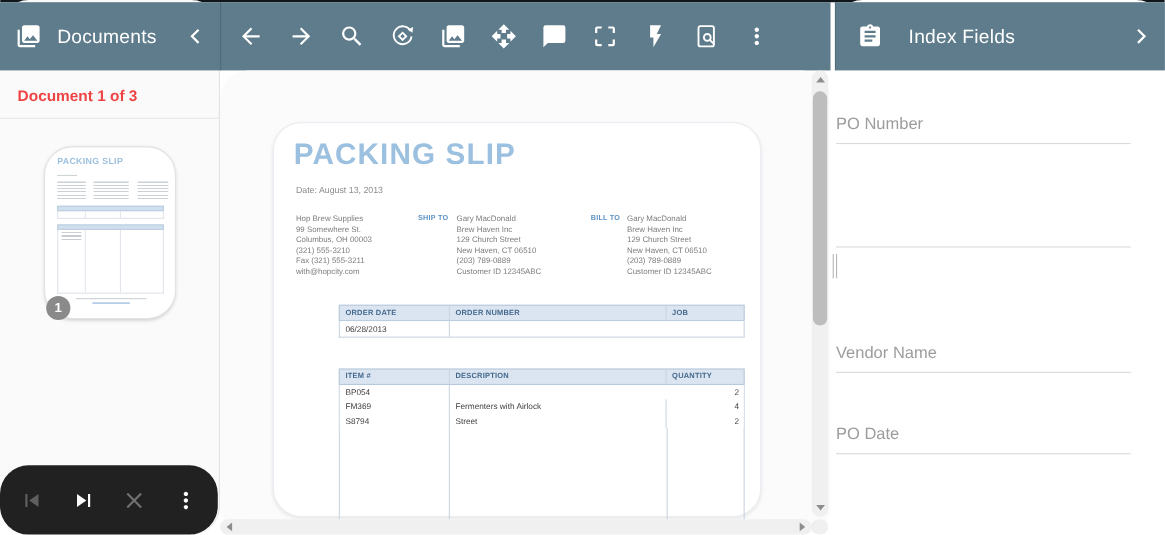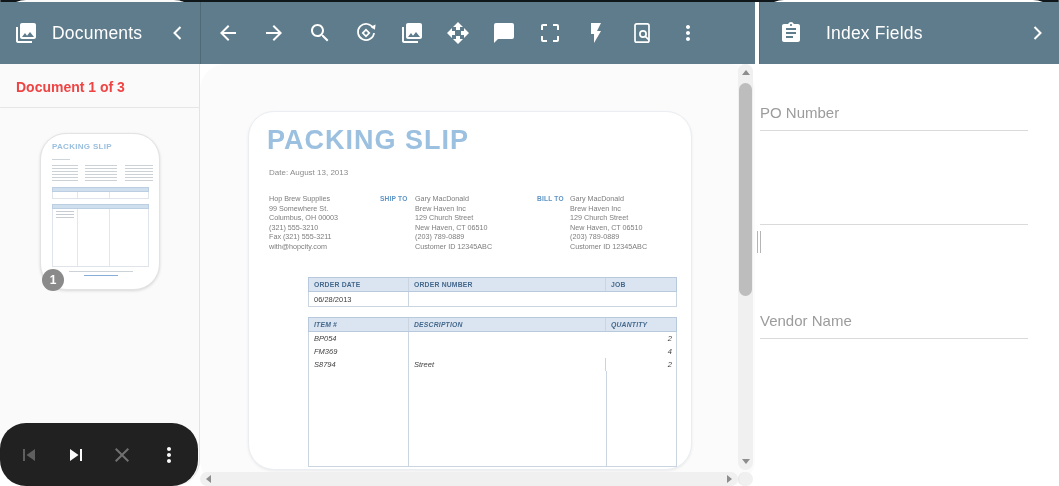--- a/index.html
+++ b/index.html
@@ -58,21 +58,21 @@
   .page { left:48px; top:47px; width:444px; height:359px; background:#fff;
           border:1px solid #eaeef2; box-shadow:0 1px 3px rgba(0,0,0,.07); box-sizing:border-box; }
   .doc-title { left:18px; top:13px; font-size:27px; font-weight:bold; color:#9cc0df; letter-spacing:1px; white-space:nowrap; }
   .doc-date { left:20px; top:56px; font-size:8px; color:#8c8c8c; }
   .addr { font-size:7.2px; line-height:9.6px; color:#7d7d7d; white-space:nowrap; }
   .addr-label { font-size:6.6px; font-weight:bold; color:#5d94c5; letter-spacing:.2px; }
   .a-from { left:20px; top:82px; } .a-ship-l { left:131px; top:83px; } .a-ship { left:166px; top:82px; }
   .a-bill-l { left:288px; top:83px; } .a-bill { left:321px; top:82px; }
 
   .dtable { position:absolute; left:15px; width:413px; box-sizing:border-box; font-size:7.5px; color:#3f3f3f;padding-left:44px; }
-  .t-order { top:165px; } .t-items { top:205px;font-style:italic; }
+  .t-order { top:165px; } .t-items { top:223px; }
   .trow { display:flex; box-sizing:border-box; }
   .th-row { height:15px; background:#dbe5f1; border:1px solid #b9c9dd; }
   .td-row { height:15px; background:#fff; border:1px solid #cbd5e2; border-top:none; }
   .ti-row { height:13px; background:#fff; }
   .t-items .tbody { border:1px solid #cbd5e2; border-top:none; }
   .cell { box-sizing:border-box; padding-left:5px; display:flex; align-items:center; overflow:hidden; }
   .hcell { font-size:6.8px; font-weight:bold; color:#44688c; letter-spacing:.2px; }
   .w1 { width:100px; } .w2 { width:197px; } .w3 { width:114px; flex:1; }
   .vline { border-right:1px solid #cbd5e2; }
   .qty { justify-content:flex-end; padding-right:4px; padding-left:0; }
@@ -291,20 +291,21 @@
           <div class="cell hcell w2 vline">DESCRIPTION</div>
           <div class="cell hcell w3">QUANTITY</div>
         </div>
         <div class="tbody">
           <div class="trow ti-row">
             <div class="cell w1 vline">BP054</div>
             <div class="cell w3 qty">2</div>
           </div>
           <div class="trow ti-row">
             <div class="cell w1 vline">FM369</div>
+            <div class="cell w2 vline">Fermenters with Airlock</div>
             <div class="cell w3 qty">4</div>
           </div>
           <div class="trow ti-row">
             <div class="cell w1 vline">S8794</div>
             <div class="cell w2 vline">Street</div>
             <div class="cell w3 qty">2</div>
           </div>
           <div class="t-filler">
             <div class="fv" style="left:99px"></div>
             <div class="fv" style="left:297px"></div>
@@ -343,18 +344,22 @@
     <div class="field-label">PO Number</div>
     <div class="field-line"></div>
   </div>
   <div class="field f2">
     <div class="field-line"></div>
   </div>
   <div class="field f3">
     <div class="field-label">Vendor Name</div>
     <div class="field-line"></div>
   </div>
+  <div class="field f4">
+    <div class="field-label">PO Date</div>
+    <div class="field-line"></div>
+  </div>
 </div>
 
 <div class="abs resize-handle">
   <div class="rh1"></div>
     <div class="rh2"></div>
 </div>
 
 </body></html>

